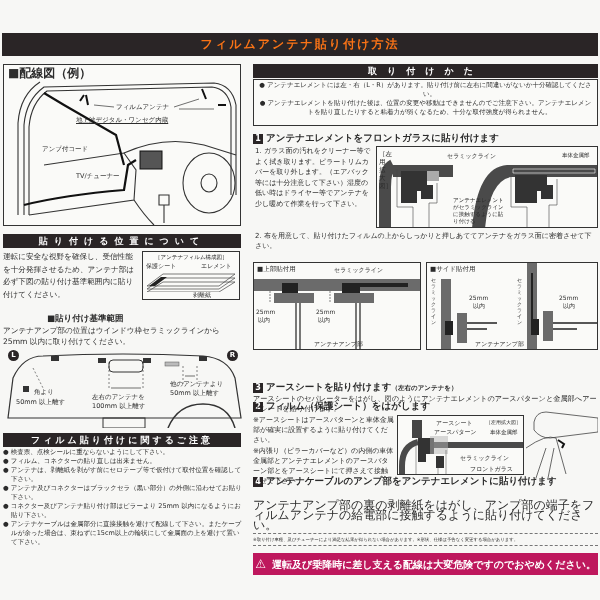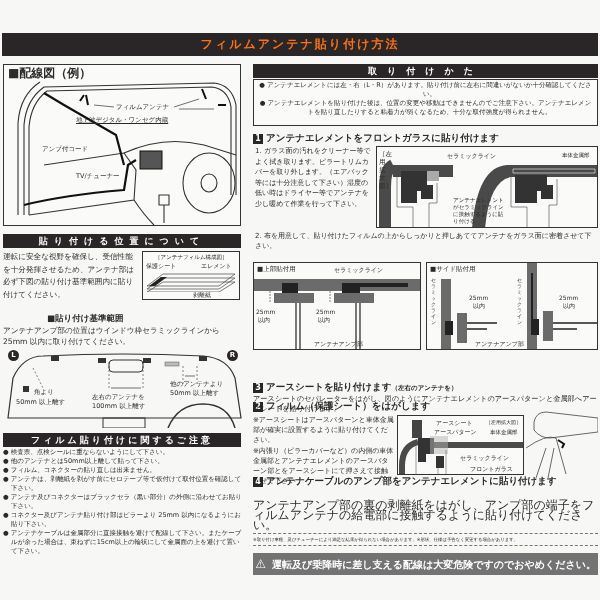--- a/index.html
+++ b/index.html
@@ -13,21 +13,21 @@
   .box { border: 1px solid #333; background: #fafaf8; }
   .t { font-size: 8px; line-height: 11px; }
   .ts { font-size: 6.5px; line-height: 9px; }
   .tb { font-weight: bold; }
   .step { font-size: 9.5px; font-weight: bold; line-height: 12px; }
   .num { display: inline-block; width: 10px; height: 10px; background: #2a2526; color: #fff; font-size: 8px;
     text-align: center; line-height: 10px; margin-right: 3px; vertical-align: middle; }
   .bul { padding-left: 8px; text-indent: -8px; }
   ul { list-style: none; }
   svg { display: block; }
-  .warn { left: 253px; top: 553px; width: 345px; height: 22px; background: #737373; color: #fff;
+  .warn { left: 253px; top: 553px; width: 345px; height: 22px; background: #be185d; color: #fff;
     font-size: 10px; font-weight: bold; line-height: 22px; text-align: center; }
 </style>
 </head>
 <body>
 
 <div class="abs titlebar">フィルムアンテナ貼り付け方法</div>
 
 <div class="abs box" style="left:3px;top:64px;width:238px;height:162px;">
   <div class="abs tb t" style="left:4px;top:3px;font-size:12px;">■配線図（例）</div>
   <svg class="abs" style="left:0;top:0" width="238" height="162" viewBox="0 0 238 162">
@@ -101,21 +101,20 @@
 <div class="abs ts" style="left:34px;top:388px;">角より</div>
 <div class="abs ts" style="left:16px;top:398px;">50mm 以上離す</div>
 <div class="abs ts" style="left:92px;top:393px;">左右のアンテナを</div>
 <div class="abs ts" style="left:92px;top:402px;">100mm 以上離す</div>
 <div class="abs ts" style="left:170px;top:380px;">他のアンテナより</div>
 <div class="abs ts" style="left:170px;top:389px;">50mm 以上離す</div>
 
 <div class="abs hdr" style="left:3px;top:433px;width:238px;letter-spacing:3px;">フィルム貼り付けに関するご注意</div>
 <ul class="abs" style="left:3px;top:448px;width:243px;">
   <li class="ts bul">● <span>検査票、点検シールに重ならないようにして下さい。</span></li>
-  <li class="ts bul">● <span>他のアンテナとは50mm以上離して貼って下さい。</span></li>
   <li class="ts bul">● <span>フィルム、コネクターの貼り直しは出来ません。</span></li>
   <li class="ts bul">● <span>アンテナは、剥離紙を剥がす前にセロテープ等で仮付けて取付位置を確認して下さい。</span></li>
   <li class="ts bul">● <span>アンテナ及びコネクターはブラックセラ（黒い部分）の外側に沿わせてお貼り下さい。</span></li>
   <li class="ts bul">● <span>コネクター及びアンテナ貼り付け部はピラーより 25mm 以内になるようにお貼り下さい。</span></li>
   <li class="ts bul">● <span>アンテナケーブルは金属部分に直接接触を避けて配線して下さい。またケーブルが余った場合は、束ねずに15cm以上の輪状にして金属面の上を避けて置いて下さい。</span></li>
 </ul>
 
 <div class="abs hdr" style="left:253px;top:64px;width:345px;letter-spacing:10px;">取り付けかた</div>
 <div class="abs box" style="left:253px;top:79px;width:345px;height:47px;padding:1px 3px;text-align:center;">
   <div class="ts bul">● <span>アンテナエレメントには左・右（L・R）があります。貼り付け前に左右に間違いがないか十分確認してください。</span></div>

